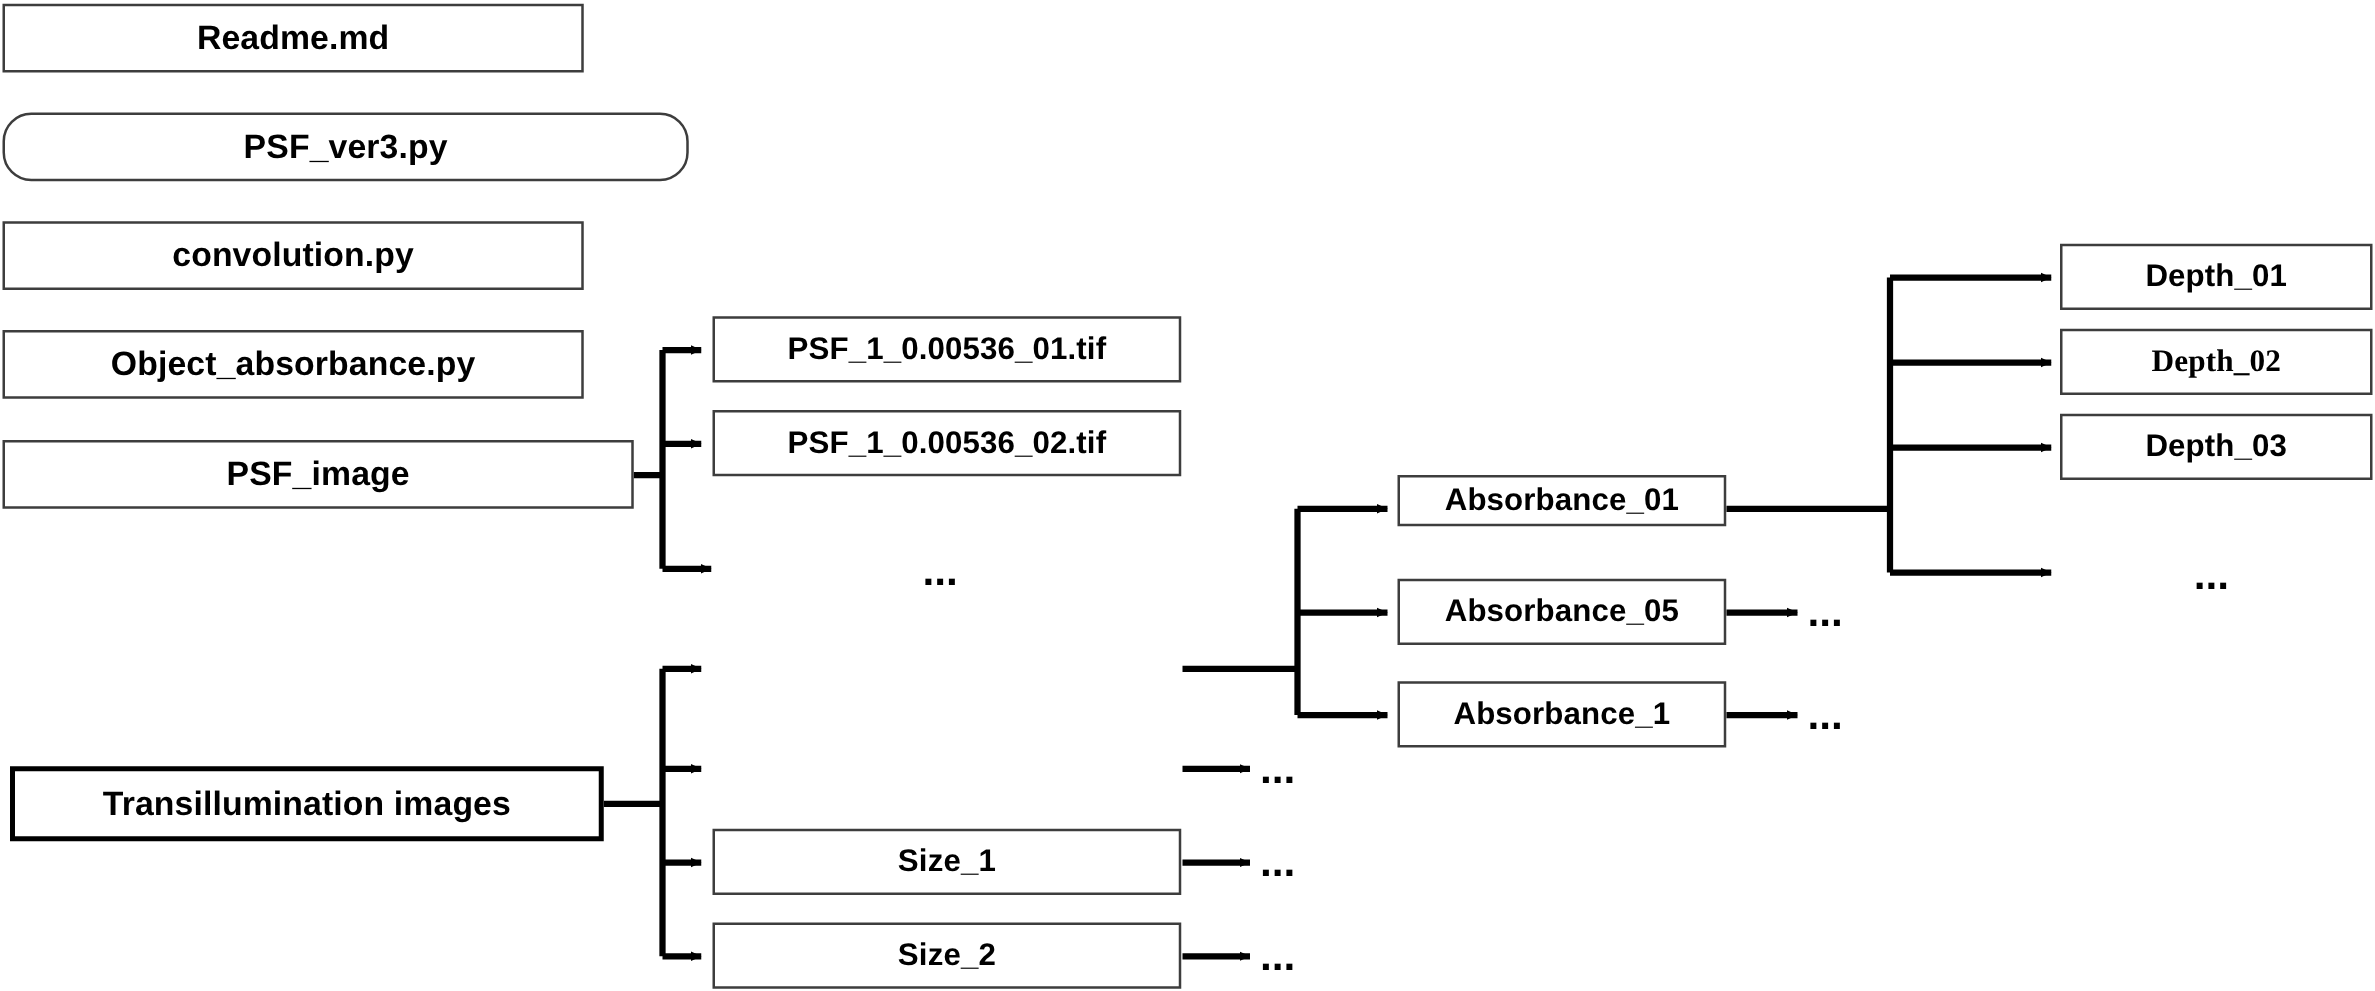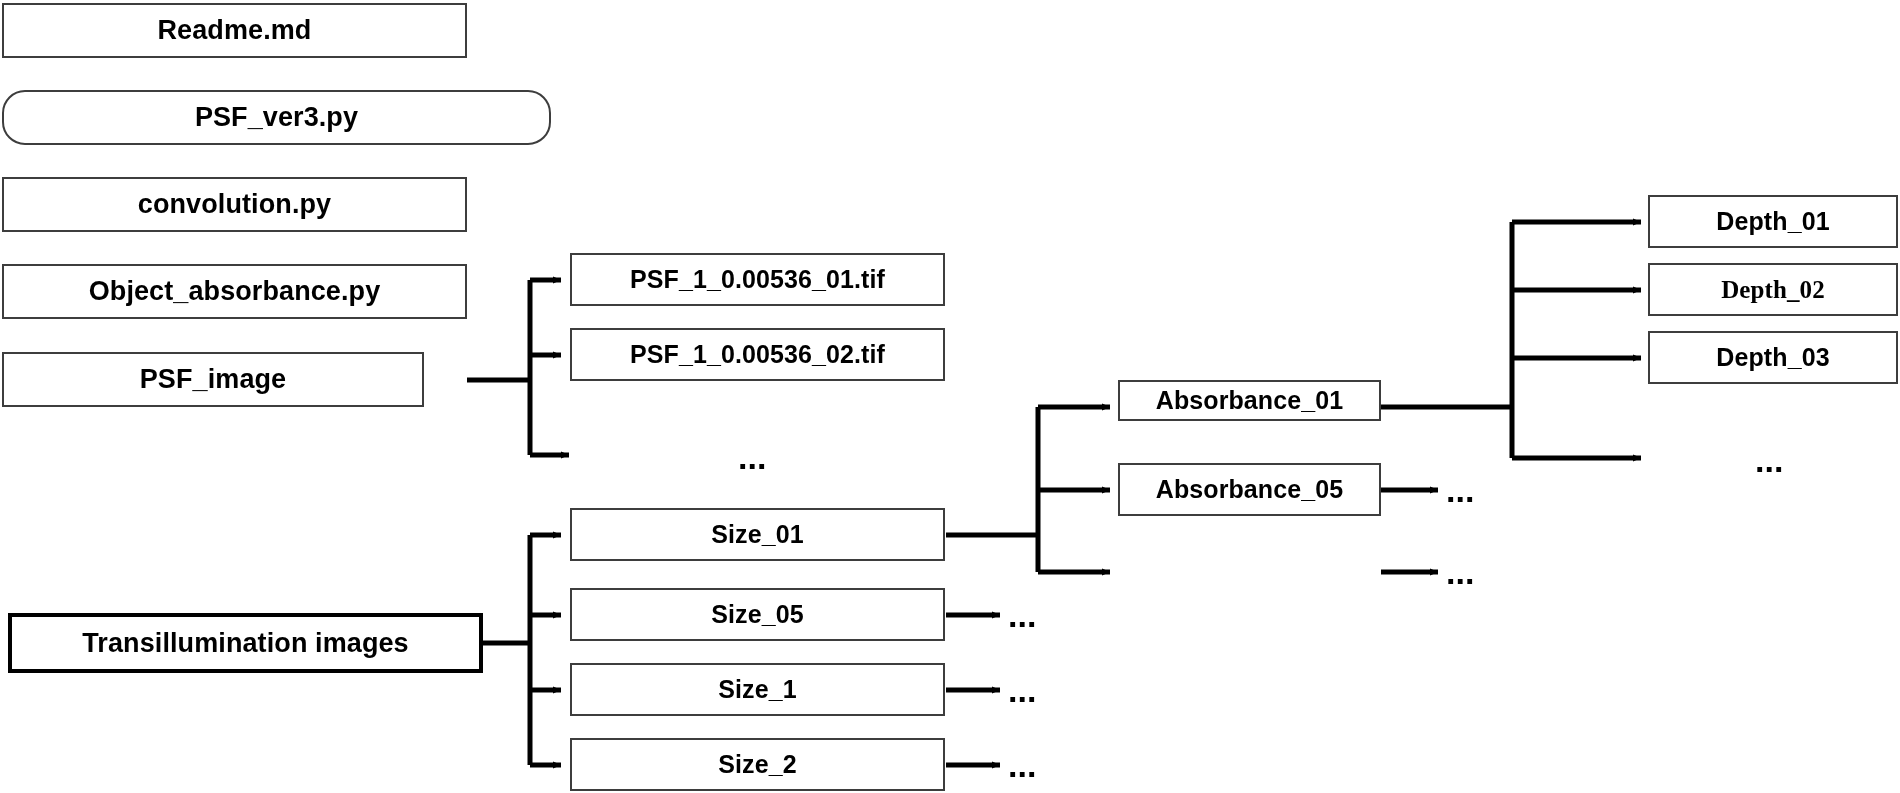--- a/index.html
+++ b/index.html
@@ -130,45 +130,39 @@
   </div>
 
   <div class="node" style="left:2px;  top:177px; width:465px; height:55px; font-size:27px;">
     <span class="label">convolution.py</span>
   </div>
 
   <div class="node" style="left:2px;  top:264px; width:465px; height:55px; font-size:27px;">
     <span class="label">Object_absorbance.py</span>
   </div>
 
-  <div class="node" style="left:2px;  top:352px; width:422px; height:55px; font-size:27px;">
+  <div class="node" style="left:2px;  top:352px; width:505px; height:55px; font-size:27px;">
     <span class="label">PSF_image</span>
   </div>
 
   <div class="node thick" style="left:8px;  top:613px; width:475px; height:60px; font-size:27px;">
     <span class="label">Transillumination images</span>
   </div>
 
   <div class="node" style="left:570px; top:253px; width:375px; height:53px; font-size:25px;">
     <span class="label">PSF_1_0.00536_01.tif</span>
   </div>
 
   <div class="node" style="left:570px; top:328px; width:375px; height:53px; font-size:25px;">
     <span class="label">PSF_1_0.00536_02.tif</span>
   </div>
 
   <div class="ellipsis" style="left:738px; top:440px; font-size:34px;">...</div>
 
-  <div class="node" style="left:570px; top:508px; width:375px; height:53px; font-size:25px;">
-    <span class="label">Size_01</span>
-  </div>
-
-  <div class="node" style="left:570px; top:588px; width:375px; height:53px; font-size:25px;">
-    <span class="label">Size_05</span>
-  </div>
+
   <div class="ellipsis" style="left:1008px; top:598px; font-size:34px;">...</div>
 
   <div class="node" style="left:570px; top:663px; width:375px; height:53px; font-size:25px;">
     <span class="label">Size_1</span>
   </div>
   <div class="ellipsis" style="left:1008px; top:673px; font-size:34px;">...</div>
 
   <div class="node" style="left:570px; top:738px; width:375px; height:53px; font-size:25px;">
     <span class="label">Size_2</span>
   </div>
@@ -176,20 +170,23 @@
 
   <div class="node" style="left:1118px; top:380px; width:263px; height:41px; font-size:25px;">
     <span class="label">Absorbance_01</span>
   </div>
 
   <div class="node" style="left:1118px; top:463px; width:263px; height:53px; font-size:25px;">
     <span class="label">Absorbance_05</span>
   </div>
   <div class="ellipsis" style="left:1446px; top:473px; font-size:34px;">...</div>
 
+  <div class="node" style="left:1118px; top:545px; width:263px; height:53px; font-size:25px;">
+    <span class="label">Absorbance_1</span>
+  </div>
   <div class="ellipsis" style="left:1446px; top:555px; font-size:34px;">...</div>
 
   <div class="node" style="left:1648px; top:195px; width:250px; height:53px; font-size:25px;">
     <span class="label">Depth_01</span>
   </div>
 
   <div class="node" style="left:1648px; top:263px; width:250px; height:53px; font-size:25px;font-family:Liberation Serif, serif;">
     <span class="label">Depth_02</span>
   </div>
 

